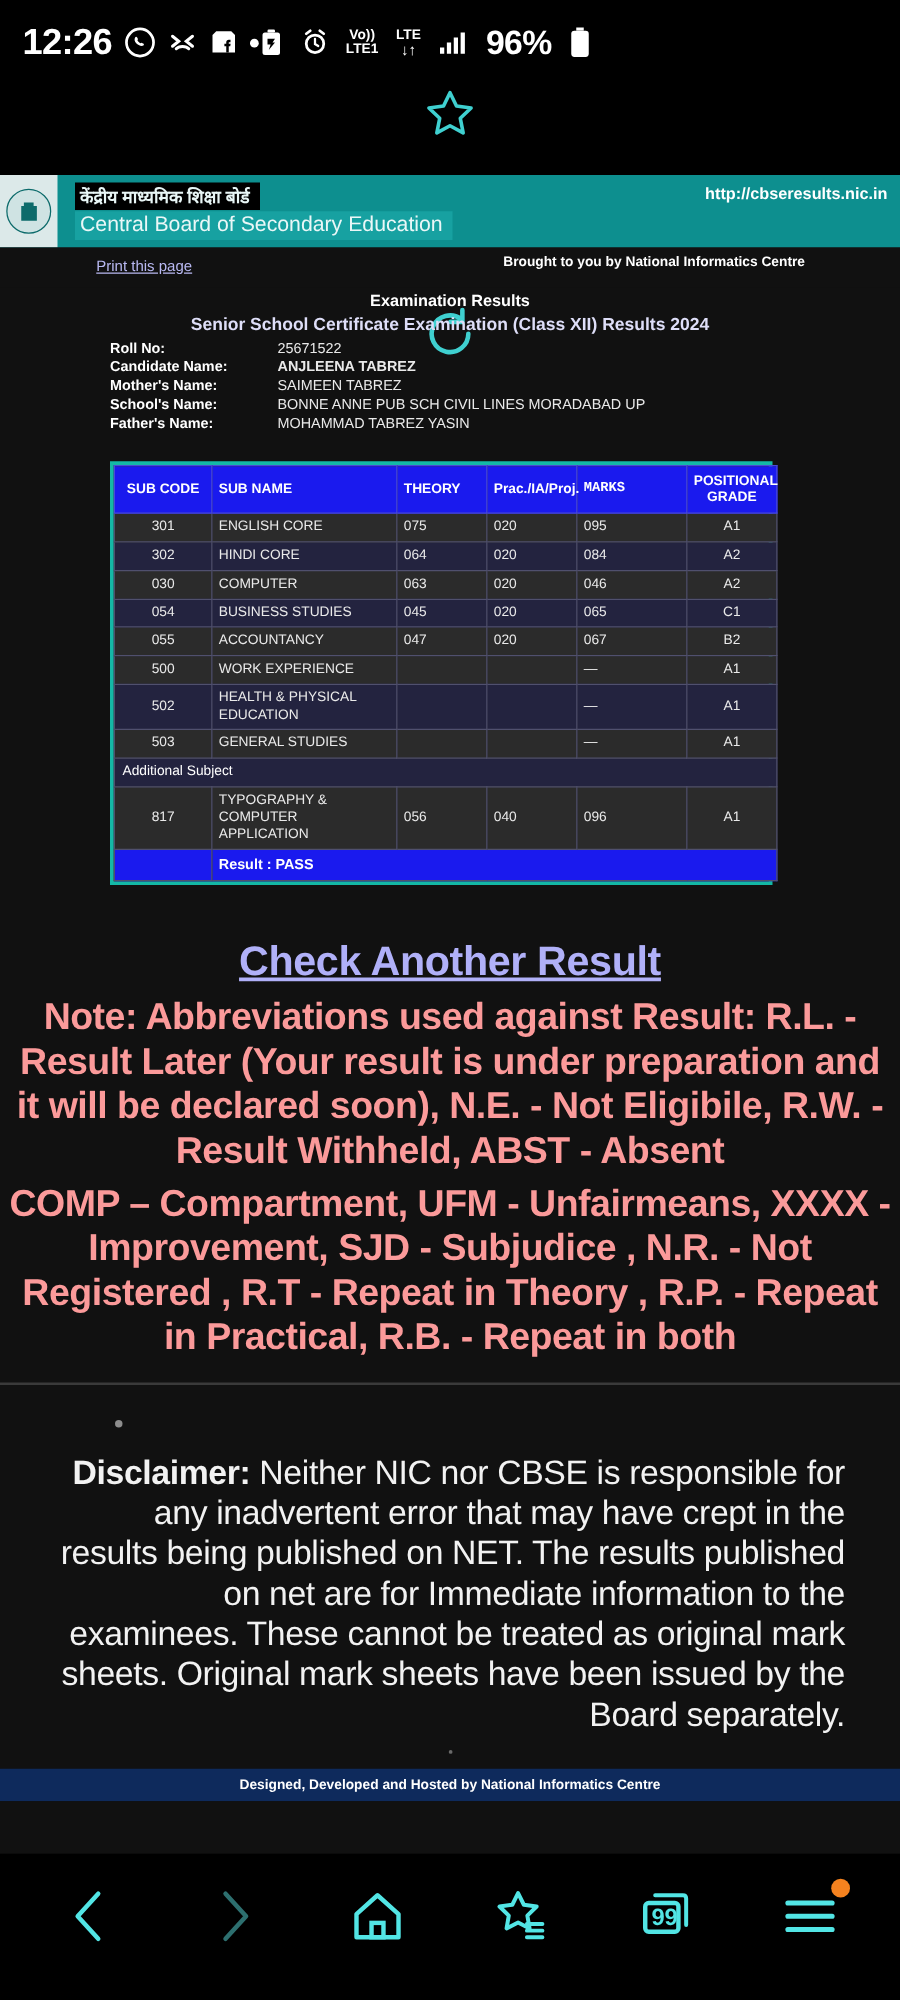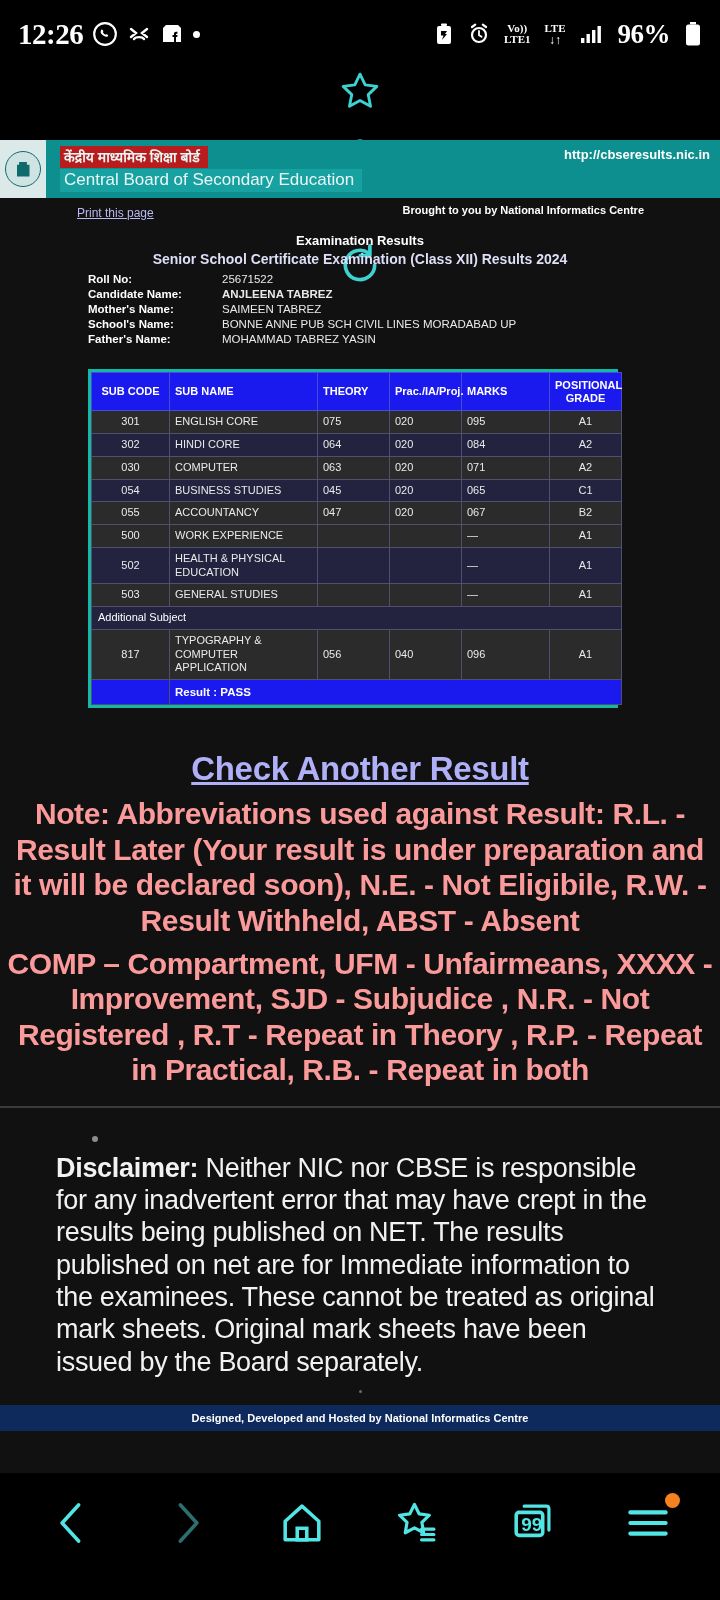--- a/index.html
+++ b/index.html
@@ -6,21 +6,21 @@
   html,body{ background:#000; }
   body{
     width:720px; height:1600px;
     font-family:"Liberation Sans", sans-serif;
     color:#fff; overflow:hidden; position:relative;
   }
 
   
   .statusbar{
     height:68px; background:#000; display:flex; align-items:center;
-    justify-content:space-between; padding:0 18px;font-family:Liberation Serif, serif;
+    padding:0 18px;
   }
   .sb-left{ display:flex; align-items:center; gap:9px; }
   .sb-time{ font-size:29px; font-weight:bold; letter-spacing:-0.5px; color:#fff; }
   .sb-right{ display:flex; align-items:center; gap:14px; }
   .sb-icon{ display:inline-flex; align-items:center; justify-content:center; }
   .sb-batt{ font-size:27px; font-weight:bold; color:#fff; letter-spacing:-0.5px; }
   .volte-stack{ display:flex; flex-direction:column; align-items:center; line-height:1; }
   .volte-stack span{ font-size:11px; font-weight:bold; }
   .dot-small{ width:7px;height:7px;border-radius:50%;background:#fff; display:inline-block; }
 
@@ -49,21 +49,21 @@
     width:36px;height:36px;border-radius:50%;
     border:1.5px solid #0d6b6b; background:#cfe3e3;
     display:flex;align-items:center;justify-content:center; position:relative;
   }
   .emblem::after{
     content:""; width:13px;height:15px;background:#0d6b6b;
     clip-path:polygon(20% 0,80% 0,80% 22%,100% 22%,100% 100%,0 100%,0 22%,20% 22%);
   }
   .header-titles{ padding-left:14px; display:flex; flex-direction:column; justify-content:center; }
   .hdr-hi{
-    background:#b91c1c; color:#e8f6f6; font-size:14px; font-weight:bold;
+    background:#000000; color:#e8f6f6; font-size:14px; font-weight:bold;
     padding:1px 8px 2px 4px; display:inline-block; width:max-content;
   }
   .hdr-en{
     background:#17a1a1; color:#eaf7f7; font-size:17px;
     padding:1px 8px 2px 4px; display:inline-block; width:max-content; margin-top:1px;
   }
   .hdr-url{
     position:absolute; right:10px; top:7px; color:#ffffff;
     font-size:13px; font-weight:bold;margin-left:47px;
   }
@@ -102,39 +102,39 @@
   table.res td.ctr{ text-align:center; }
   tr.odd td{ background:#2b2b2b; }
   tr.even td{ background:#23233f; }
   tr.addl td{
     background:#23233f; font-size:11px; color:#fff; padding:4px 6px;
   }
   tr.resultrow td{
     background:#1a1aee; color:#fff; font-weight:bold; font-size:11.5px; padding:5px;
   }
   .c1{ width:78px; } .c2{ width:148px; } .c3{ width:72px; }
-  .c4{ width:72px; } .c5{ width:88px; } .c6{ width:72px; }
+  .c4{ width:72px; } .c5{ width:88px;font-family:Liberation Mono, monospace; } .c6{ width:72px; }
 
   
   .check-link{
     display:block; text-align:center; margin-top:42px;
     font-size:33px; font-weight:bold; color:#b0b0f8;
     text-decoration:underline; letter-spacing:-0.3px;
   }
   .note{
     text-align:center; color:#fb9a9a; font-size:30px; font-weight:bold;
     line-height:1.18; margin-top:8px; padding:0 6px; letter-spacing:-0.4px;
   }
 
   .hr{ border:0; border-top:2px solid #3a3a3a; margin:18px 0 0 0; height:2px; }
   .bullet-dot{ width:6px;height:6px;background:#8d8d8d;border-radius:50%; margin:28px 0 0 92px; }
 
   .disclaimer{
-    text-align:left; color:#f2f2f2; font-size:27px; line-height:1.2;
-    margin-top:10px; padding:0 56px; letter-spacing:-0.3px;
+    text-align:right; color:#f2f2f2; font-size:27px; line-height:1.2;
+    margin-top:20px; padding:0 44px; letter-spacing:-0.3px;
   }
   .disclaimer b{ font-weight:bold; }
   .tiny-dot{ width:3px;height:3px;background:#6a6a6a;border-radius:50%;margin:12px auto 0; }
 
   .footer-bar{
     background:#0e2a5c; height:26px; margin-top:12px;
     display:flex; align-items:center; justify-content:center;
   }
   .footer-bar span{ font-size:11px; font-weight:bold; color:#fff; }
 
@@ -317,21 +317,21 @@
           <td>064</td>
           <td>020</td>
           <td>084</td>
           <td class="ctr">A2</td>
         </tr>
         <tr class="odd">
           <td class="ctr">030</td>
           <td>COMPUTER</td>
           <td>063</td>
           <td>020</td>
-          <td>071</td>
+          <td>046</td>
           <td class="ctr">A2</td>
         </tr>
         <tr class="even">
           <td class="ctr">054</td>
           <td>BUSINESS STUDIES</td>
           <td>045</td>
           <td>020</td>
           <td>065</td>
           <td class="ctr">C1</td>
         </tr>

